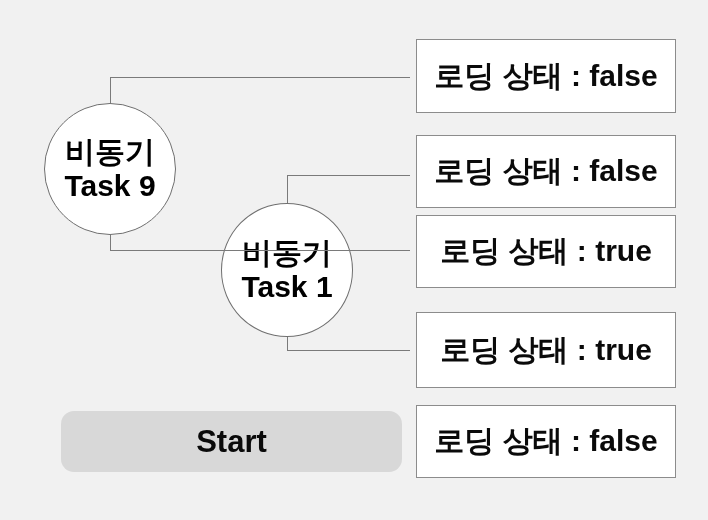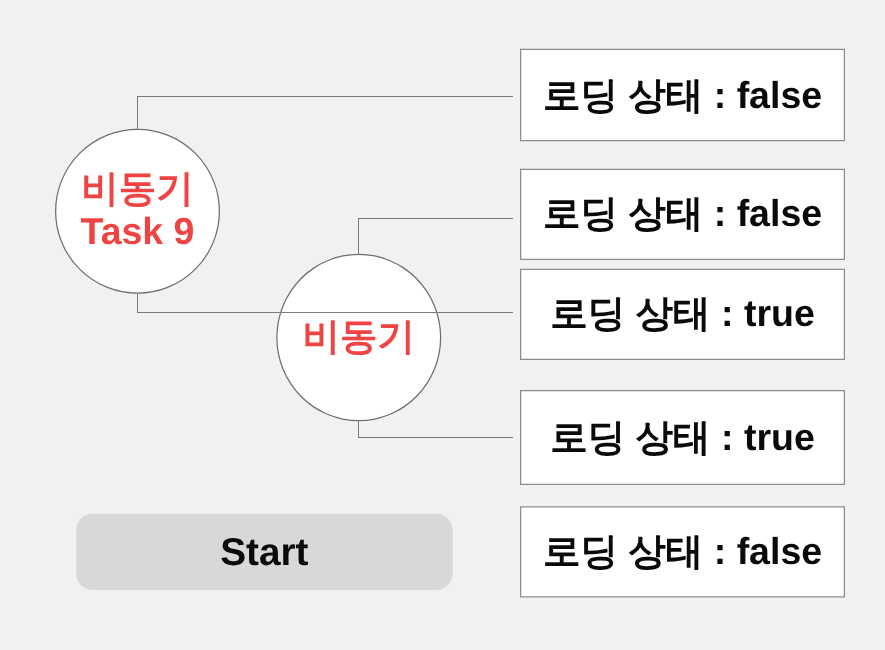--- a/index.html
+++ b/index.html
@@ -31,21 +31,21 @@
     box-sizing: border-box;
     display: flex;
     flex-direction: column;
     align-items: center;
     justify-content: center;
     z-index: 1;
   }
   .task-node .node-text {
     font-size: 30px;
     font-weight: bold;
-    color: #ef4444;
+    color: #000000;
     line-height: 34px;
     text-align: center;
     white-space: nowrap;
   }
   #node-task2 { left: 44px; top: 103px; }
   #node-task1 { left: 221px; top: 203px; width: 132px; height: 134px; }
 
   
   #connectors {
     position: absolute;
@@ -82,21 +82,21 @@
   #status-box-2 { top: 135px; height: 73px; }
   #status-box-3 { top: 215px; height: 73px; }
   #status-box-4 { top: 312px; height: 76px; }
   #status-box-5 { top: 405px; height: 73px; }
 
   
   #start-button {
     position: absolute;
     left: 61px;
     top: 411px;
-    width: 301px;
+    width: 341px;
     height: 61px;
     background: #d8d8d8;
     border: none;
     border-radius: 13px;
     display: flex;
     align-items: center;
     justify-content: center;
     font-family: "Liberation Sans", "DejaVu Sans", sans-serif;
     font-size: 31px;
     font-weight: bold;
@@ -111,20 +111,21 @@
 
 <div id="stage">
 
   <div class="task-node" id="node-task2">
     <span class="node-text">비동기</span>
     <span class="node-text">Task 9</span>
   </div>
 
   <div class="task-node" id="node-task1">
     <span class="node-text">비동기</span>
+    <span class="node-text">Task 1</span>
   </div>
 
   <svg id="connectors" viewBox="0 0 708 520" shape-rendering="crispEdges">
     <polyline points="110,103 110,77 410,77" fill="none" stroke="#7a7a7a" stroke-width="1"></polyline>
     <polyline points="110,235 110,250 410,250" fill="none" stroke="#7a7a7a" stroke-width="1"></polyline>
     <polyline points="287,203 287,175 410,175" fill="none" stroke="#7a7a7a" stroke-width="1"></polyline>
     <polyline points="287,337 287,350 410,350" fill="none" stroke="#7a7a7a" stroke-width="1"></polyline>
   </svg>
 
   <div class="status-box" id="status-box-1">

